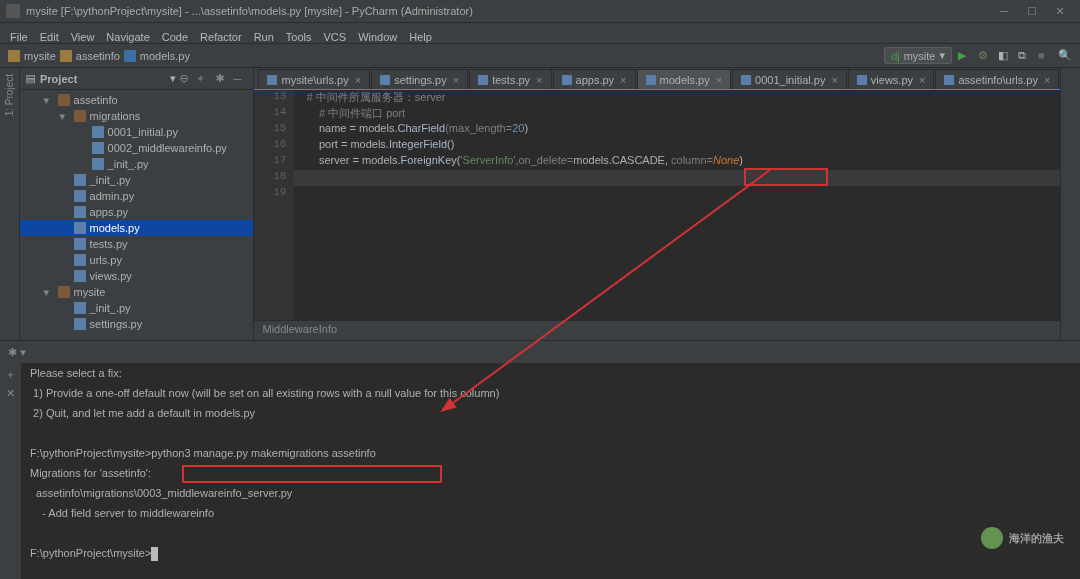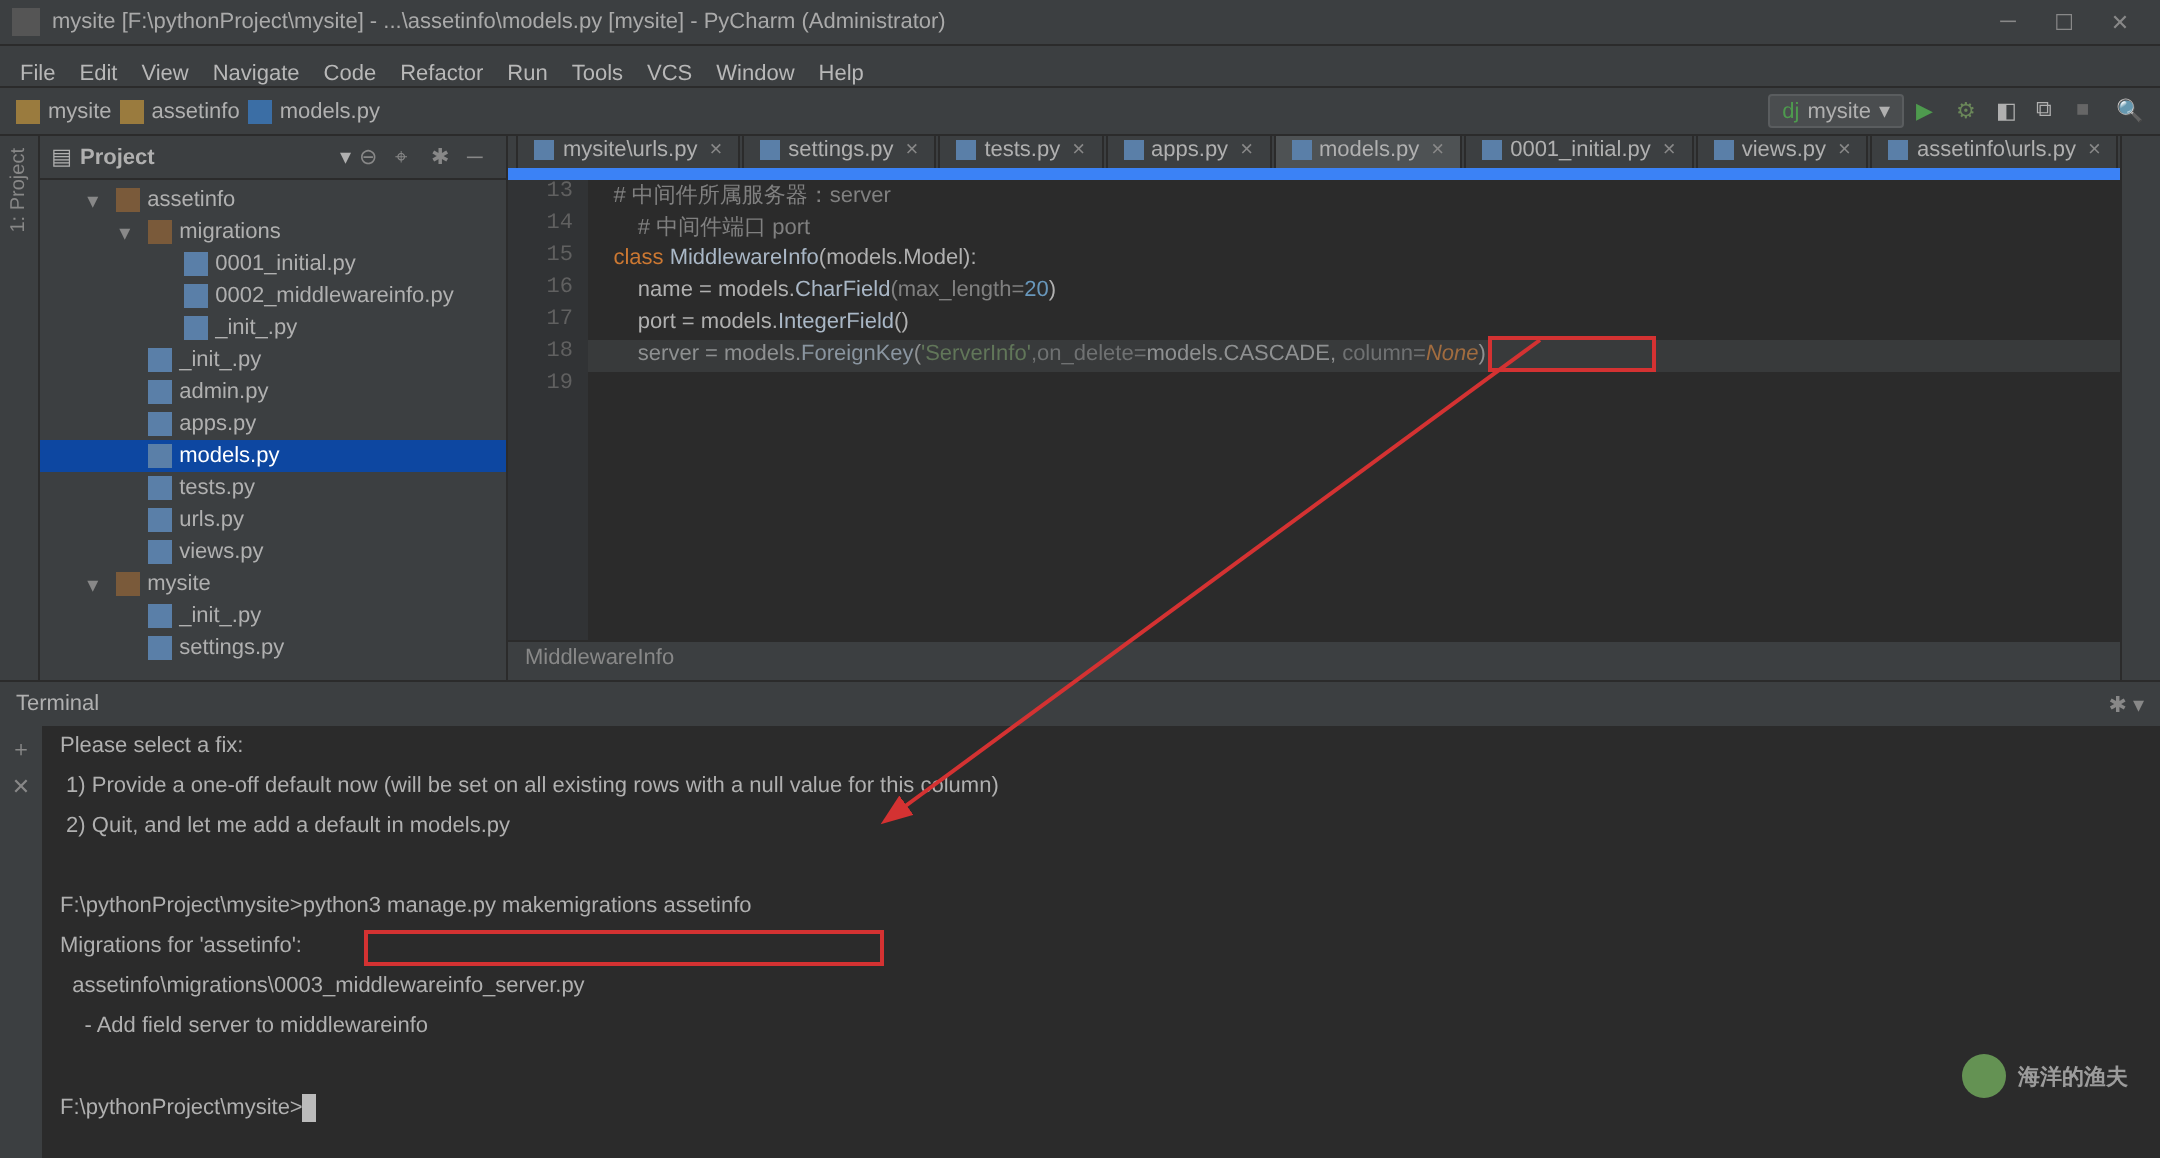--- a/index.html
+++ b/index.html
@@ -27,21 +27,21 @@
 .sbhead .icn{width:14px;margin-left:4px;color:#888}
 .tree{padding:2px 0;overflow:auto}
 .ti{display:flex;align-items:center;height:16px;padding-left:var(--ind,8px);cursor:pointer;white-space:nowrap}
 .ti.sel{background:#0d47a1;color:#fff}
 .ti.sel *{color:#fff}
 .ti .caret{width:10px;color:#888}
 .ti .fic{width:12px;height:12px;margin:0 4px;background:#9a7b3e}
 .ti .fic.py{background:#5a7fa8}
 .ti .fic.djf{background:#7a5a3a}
 .editor{flex:1;display:flex;flex-direction:column;background:#2b2b2b}
-.tabs{height:22px;display:flex;align-items:flex-end;background:#3c3f41;border-bottom:6px solid #3b82f6;padding-left:4px;overflow:hidden}
+.tabs{height:22px;display:flex;align-items:flex-end;background:#3c3f41;border-bottom:1px solid #3b82f6;padding-left:4px;overflow:hidden}
 .tab{height:20px;display:flex;align-items:center;padding:0 8px;gap:4px;background:#3c3f41;border:1px solid #2b2b2b;border-bottom:none;margin-right:1px;cursor:pointer}
 .tab.act{background:#4e5254}
 .tab .ficn{width:10px;height:10px;background:#5a7fa8}
 .tab .x{color:#888;margin-left:2px}
 .code{flex:1;display:flex;overflow:hidden;font-family:Consolas,monospace}
 .gutw{width:40px;background:#313335;text-align:right}
 .gut{height:16px;padding-right:8px;color:#606060;font-family:Liberation Mono, monospace}
 .codelines{flex:1;position:relative}
 .cl{height:16px;white-space:pre;font-family:Consolas,monospace;color:#a9b7c6}
 .kw{color:#cc7832}
@@ -259,36 +259,34 @@
         <div class="gut">15</div>
         <div class="gut">16</div>
         <div class="gut">17</div>
         <div class="gut">18</div>
         <div class="gut">19</div>
       </div>
       <div class="codelines">
         <div class="linehi"></div>
         <div class="cl"><span class="cmt">    # 中间件所属服务器：server</span></div>
         <div class="cl"><span class="cmt">        # 中间件端口 port</span></div>
-        <div class="cl"><span class="kw">    class </span><span class="cls">MiddlewareInfo</span><span>(models.Model):</span></div>
         <div class="cl"><span>        name = models.</span><span class="cls">CharField</span><span class="cmt">(max_length=</span><span class="num">20</span><span>)</span></div>
         <div class="cl"><span>        port = models.</span><span class="cls">IntegerField</span><span>()</span></div>
         <div class="cl"><span>        server = models.</span><span class="cls">ForeignKey</span><span>(</span><span class="str">'ServerInfo'</span><span class="cmt">,on_delete=</span><span>models.CASCADE, </span><span class="cmt">column=</span><span class="kw" style="font-style:italic">None</span><span>)</span></div>
         <div class="cl"></div>
         <div class="redbox" style="top:78px;left:450px;width:84px;height:18px"></div>
       </div>
     </div>
     <div class="bcr">MiddlewareInfo</div>
   </div>
   <div class="rightrail"></div>
 </div>
 
 <div class="terminal">
   <div class="thead">
-    <span class="t">Terminal</span>
     <span class="gear">✱ ▾</span>
   </div>
   <div class="tbody">
     <div class="tlefticons">
       <div>＋</div>
       <div>✕</div>
     </div>
     <div class="tout">
       <div class="tline">Please select a fix:</div>
       <div class="tline"> 1) Provide a one-off default now (will be set on all existing rows with a null value for this column)</div>

